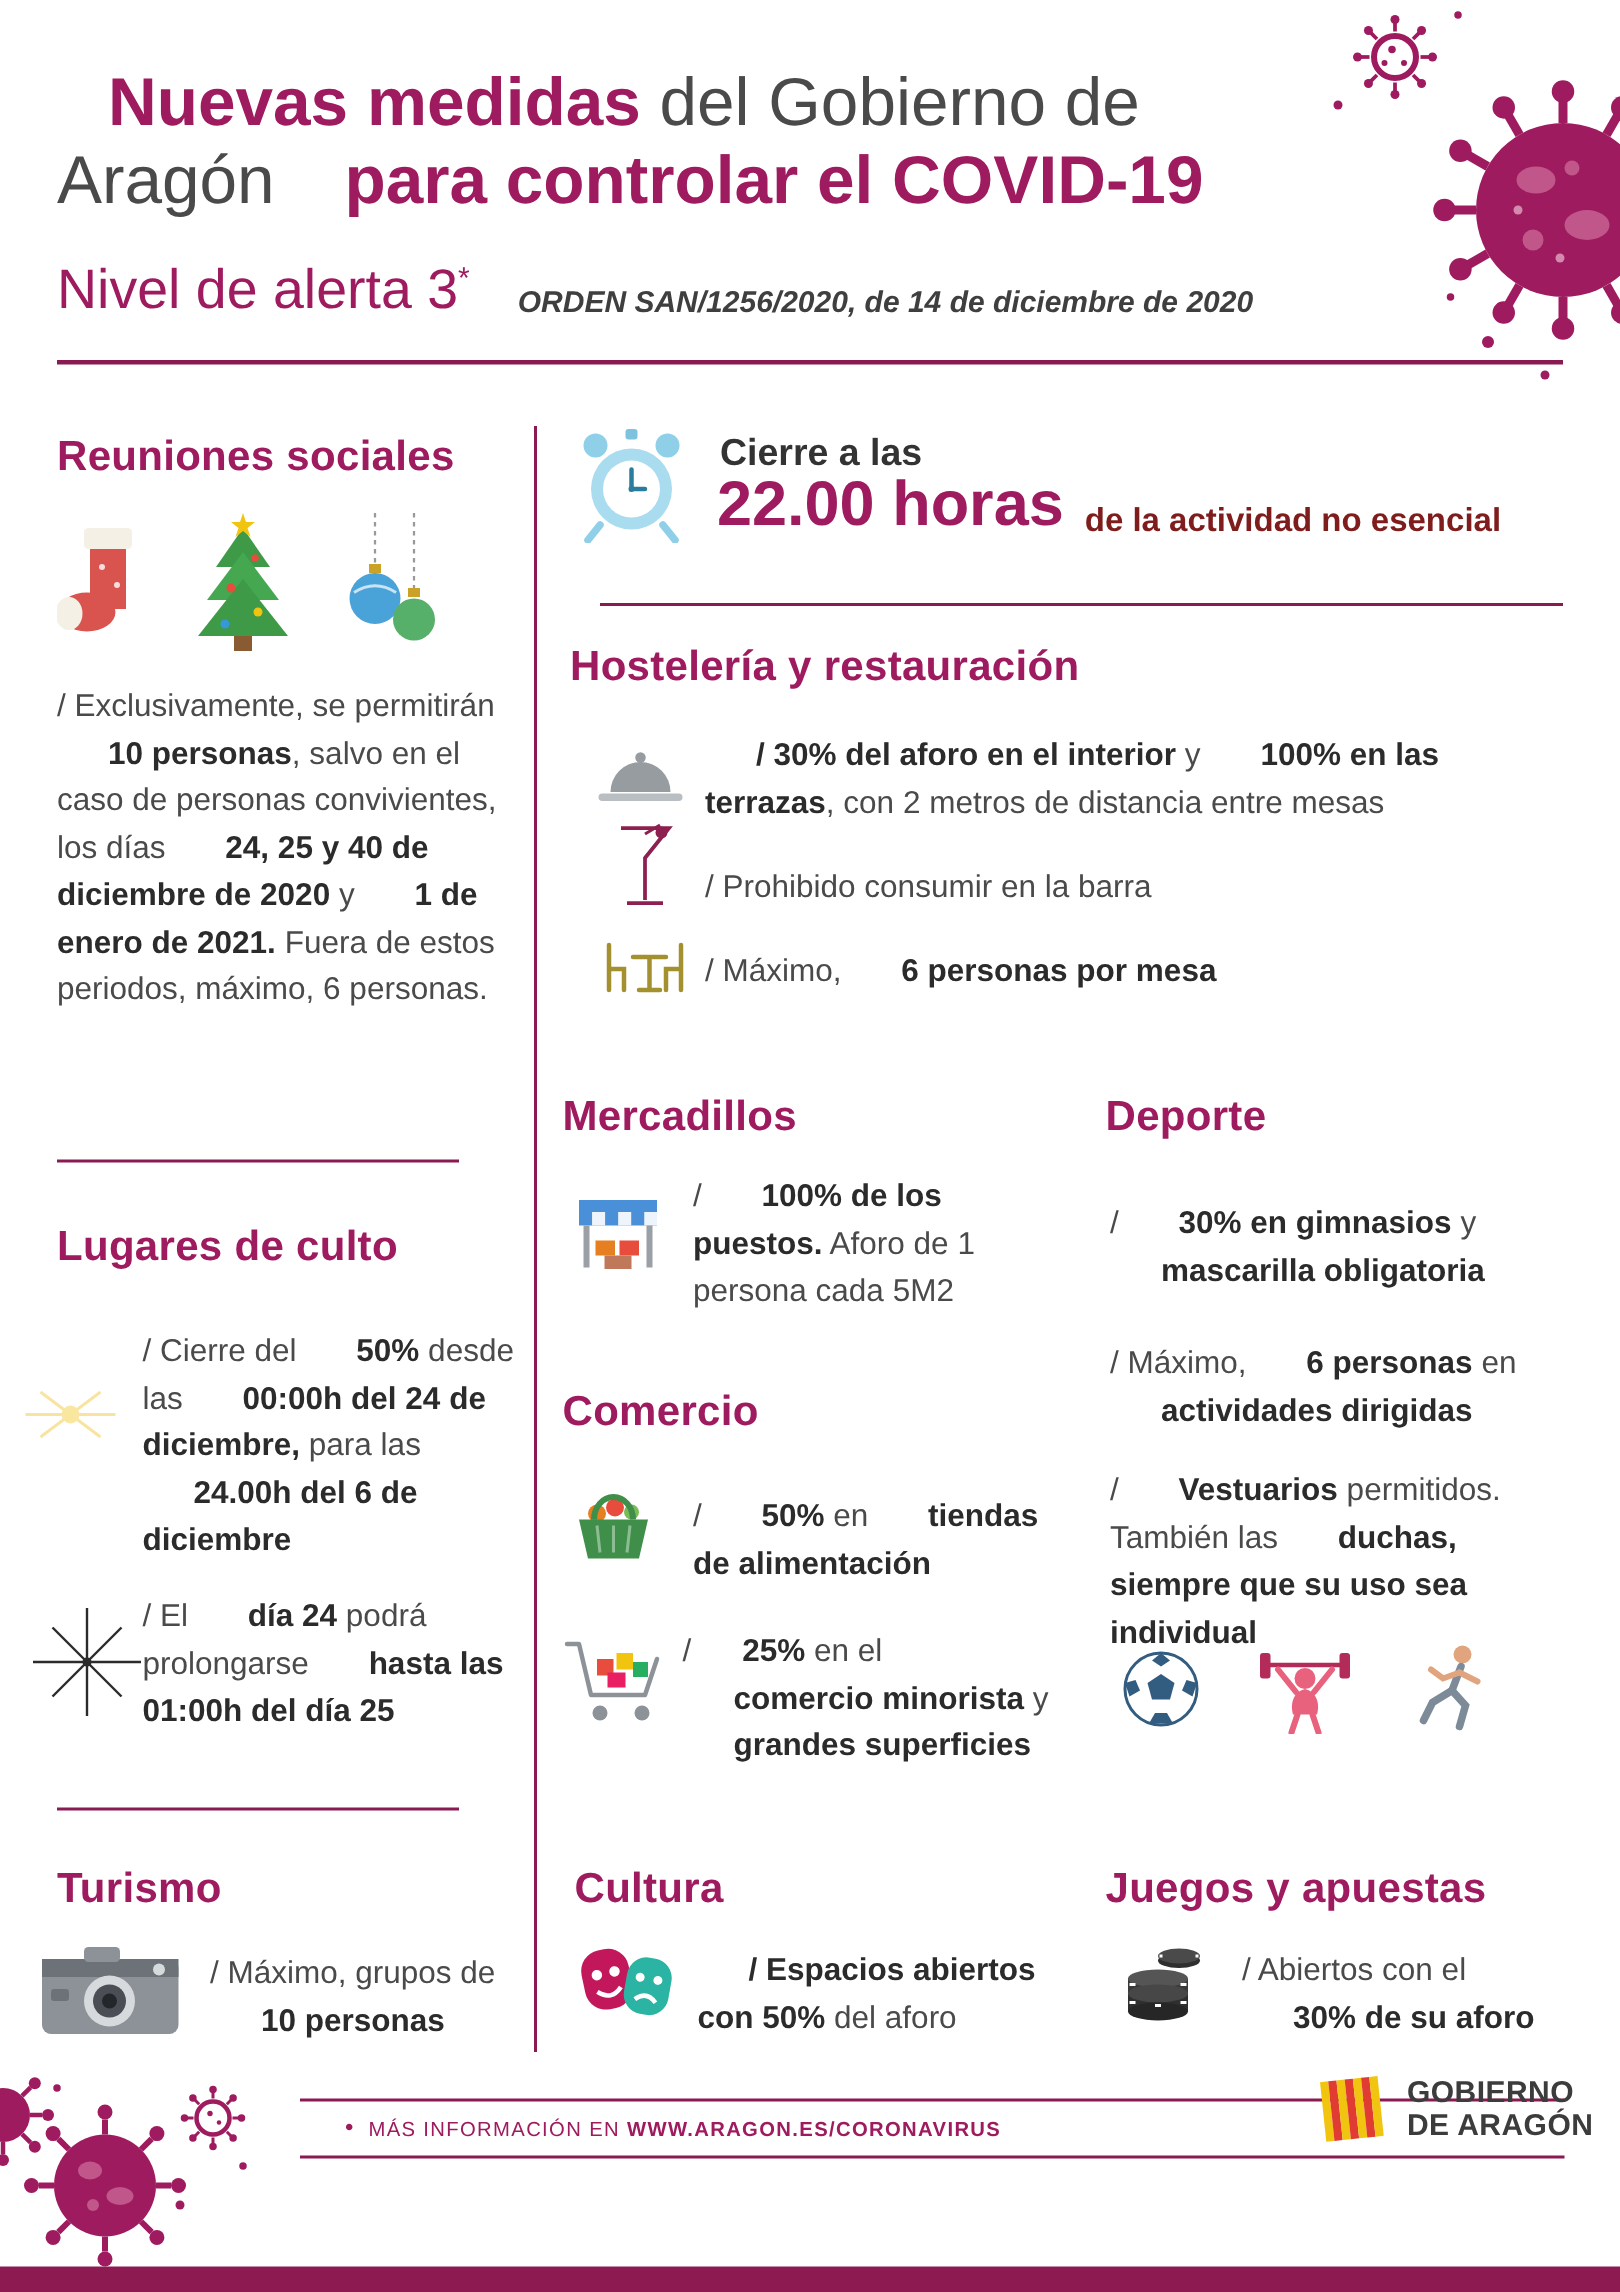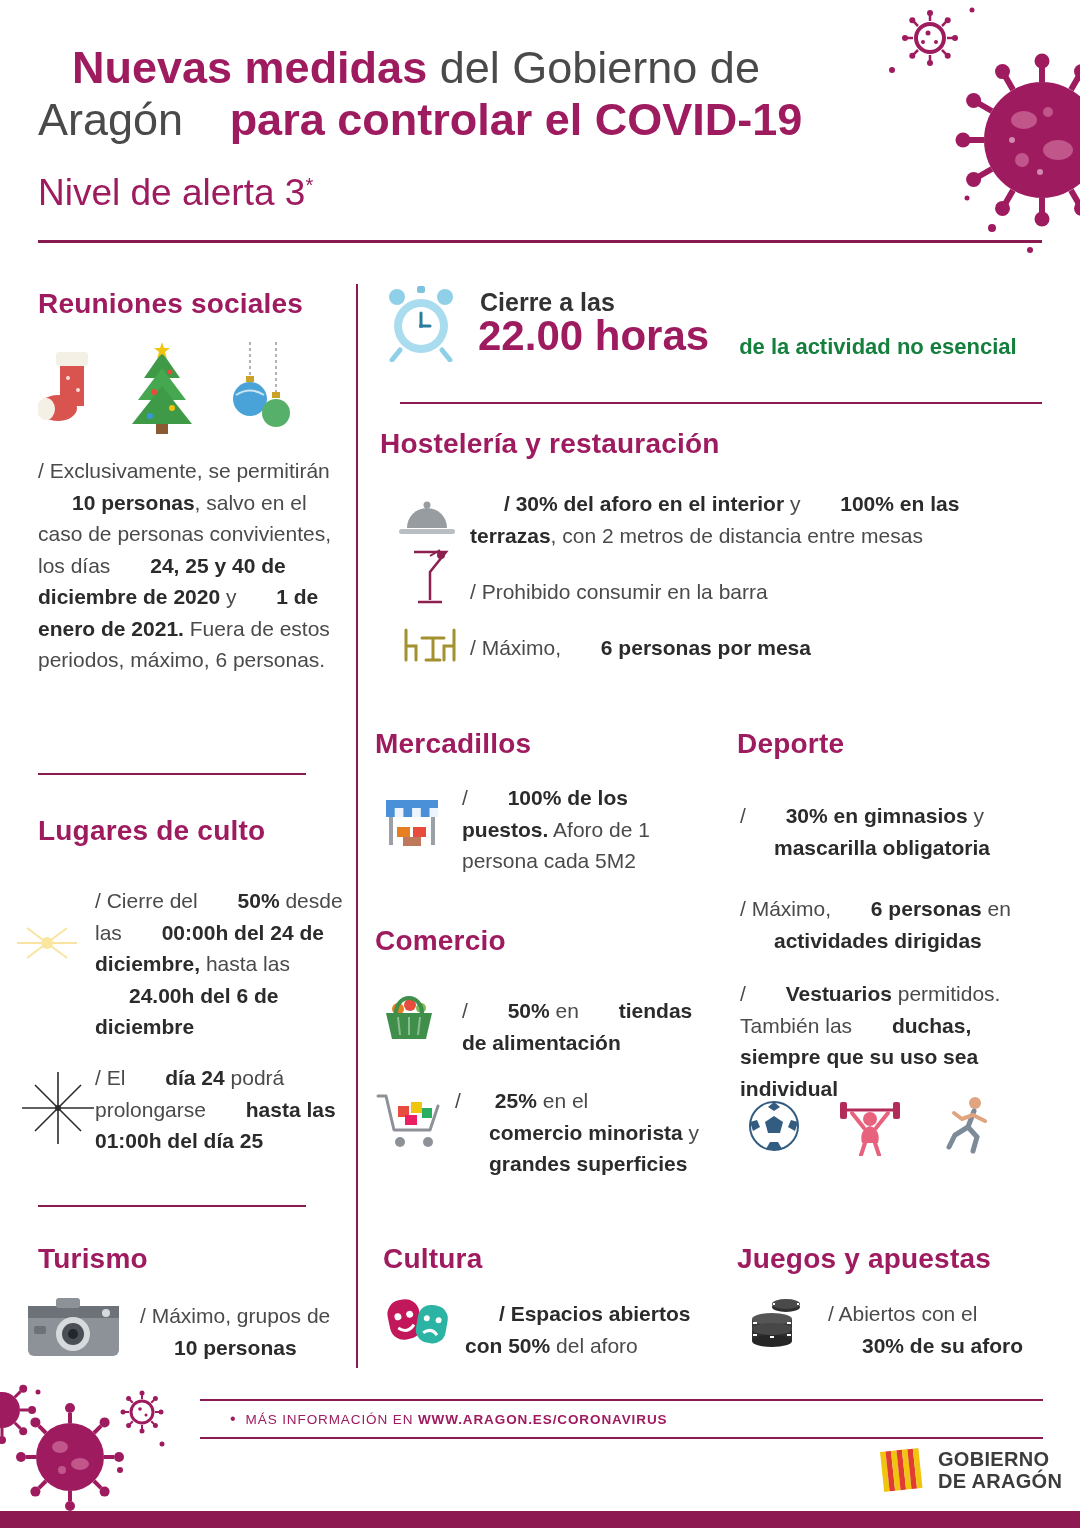--- a/index.html
+++ b/index.html
@@ -11,41 +11,42 @@
   .b.a{color:var(--accent,#9e1b5f);}
   .h{font-weight:bold;color:var(--accent,#9e1b5f);font-size:28px;letter-spacing:.2px;}
   .body{font-size:21px;line-height:1.5;color:var(--text,#4a4a4a);}
   .rule{background:var(--rule,#8a1a52);}
   .title{font-size:45px;line-height:1.16;color:var(--text,#4a4a4a);}
   .alert{font-size:37px;color:var(--accent,#9e1b5f);}
   .alert sup{font-size:20px;}
   .order{font-style:italic;font-size:20px;color:#3f3f3f;font-weight:bold;}
   .banner-line1{font-size:25px;font-weight:bold;color:#333;}
   .banner-time{font-size:42px;font-weight:bold;color:var(--accent,#9e1b5f);}
-  .banner-suffix{font-size:22px;font-weight:bold;color:#15803d;margin-left:30px;}
+  .banner-suffix{font-size:22px;font-weight:bold;color:#7f1d1d;margin-left:14px;}
   .baseline{display:flex;align-items:flex-end;}
   .info-box{border-top:2px solid var(--rule,#8a1a52);border-bottom:2px solid var(--rule,#8a1a52);display:flex;align-items:center;padding-left:30px;}
   .info-text{font-size:13.5px;letter-spacing:.9px;color:var(--accent,#9e1b5f);}
   .info-text .lnk{font-weight:bold;}
   .bullet{color:var(--accent,#9e1b5f);font-size:16px;margin-right:10px;}
   .logo-text{font-size:20px;font-weight:bold;color:#3c3c3c;line-height:1.12;letter-spacing:.3px;}
   .bottombar{position:absolute;left:0;right:0;bottom:0;height:17px;background:var(--bar,#8e1a52);}
 </style>
 </head>
 <body>
 
 <div class="page">
 
   <div class="abs title" style="left:38px;top:42px;width:860px;">
     <div><span class="b a">Nuevas medidas</span><span> del Gobierno de</span></div>
     <div><span>Aragón </span><span class="b a">para controlar el COVID-19</span></div>
   </div>
 
   <div class="abs baseline" style="left:38px;top:172px;width:900px;">
     <span class="alert"><span>Nivel de alerta 3</span><sup>*</sup></span>
+    <span class="order" style="margin-left:32px;">ORDEN SAN/1256/2020, de 14 de diciembre de 2020</span>
   </div>
 
   <svg class="abs" style="left:872px;top:0;" width="208" height="278" viewBox="0 0 208 278">
 
     <circle cx="58" cy="38" r="14" fill="none" stroke="#9e1b5f" stroke-width="4"></circle>
     <g stroke="#9e1b5f" stroke-width="2.5">
       <line x1="75" y1="38" x2="81" y2="38"></line>
         <line x1="70" y1="50" x2="74.3" y2="54.3"></line>
       <line x1="58" y1="55" x2="58" y2="61"></line>
         <line x1="46" y1="50" x2="41.7" y2="54.3"></line>
@@ -160,21 +161,21 @@
   <div class="abs h" style="left:38px;top:815px;">Lugares de culto</div>
 
   <svg class="abs" style="left:12px;top:918px;" width="70" height="50" viewBox="0 0 70 50">
     <g stroke="#f5d76e" stroke-width="2" opacity=".65">
       <line x1="5" y1="25" x2="65" y2="25"></line>
       <line x1="15" y1="10" x2="55" y2="40"></line>
       <line x1="15" y1="40" x2="55" y2="10"></line>
     </g>
     <circle cx="35" cy="25" r="6" fill="#f9e79f"></circle>
   </svg>
-  <div class="abs body" style="left:95px;top:885px;width:248px;"><span>/ Cierre del </span><span class="b">50%</span><span> desde las </span><span class="b">00:00h del 24 de diciembre,</span><span> hasta las </span><span class="b">24.00h del 6 de diciembre</span></div>
+  <div class="abs body" style="left:95px;top:885px;width:248px;"><span>/ Cierre del </span><span class="b">50%</span><span> desde las </span><span class="b">00:00h del 24 de diciembre,</span><span> para las </span><span class="b">24.00h del 6 de diciembre</span></div>
 
   <svg class="abs" style="left:22px;top:1072px;" width="72" height="72" viewBox="0 0 72 72">
     <g stroke="#2b2b2b" stroke-width="1.6">
       <line x1="36" y1="0" x2="36" y2="72"></line>
       <line x1="0" y1="36" x2="72" y2="36"></line>
       <line x1="13" y1="13" x2="59" y2="59"></line>
       <line x1="59" y1="13" x2="13" y2="59"></line>
     </g>
     <circle cx="36" cy="36" r="3" fill="#2b2b2b"></circle>
   </svg>
@@ -426,21 +427,21 @@
         <ellipse cx="80" cy="82" rx="9" ry="6"></ellipse>
         <circle cx="62" cy="88" r="4"></circle>
     </g>
     <g fill="#9e1b5f">
       <circle cx="120" cy="88" r="3"></circle>
         <circle cx="162" cy="62" r="2.5"></circle>
         <circle cx="38" cy="10" r="2.5"></circle>
     </g>
   </svg>
 
-  <div class="abs" style="left:876px;top:1444px;display:flex;align-items:center;gap:12px;">
+  <div class="abs" style="left:876px;top:1380px;display:flex;align-items:center;gap:12px;">
     <svg width="50" height="52" viewBox="0 0 50 52">
       <g transform="rotate(-6 25 26)">
         <rect x="6" y="6" width="5.5" height="40" fill="#f1c40f"></rect>
         <rect x="11.5" y="6" width="5.5" height="40" fill="#e03c31"></rect>
         <rect x="17" y="6" width="5.5" height="40" fill="#f1c40f"></rect>
         <rect x="22.5" y="6" width="5.5" height="40" fill="#e03c31"></rect>
         <rect x="28" y="6" width="5.5" height="40" fill="#f1c40f"></rect>
         <rect x="33.5" y="6" width="5.5" height="40" fill="#e03c31"></rect>
         <rect x="39" y="6" width="5.5" height="40" fill="#f1c40f"></rect>
       </g>

